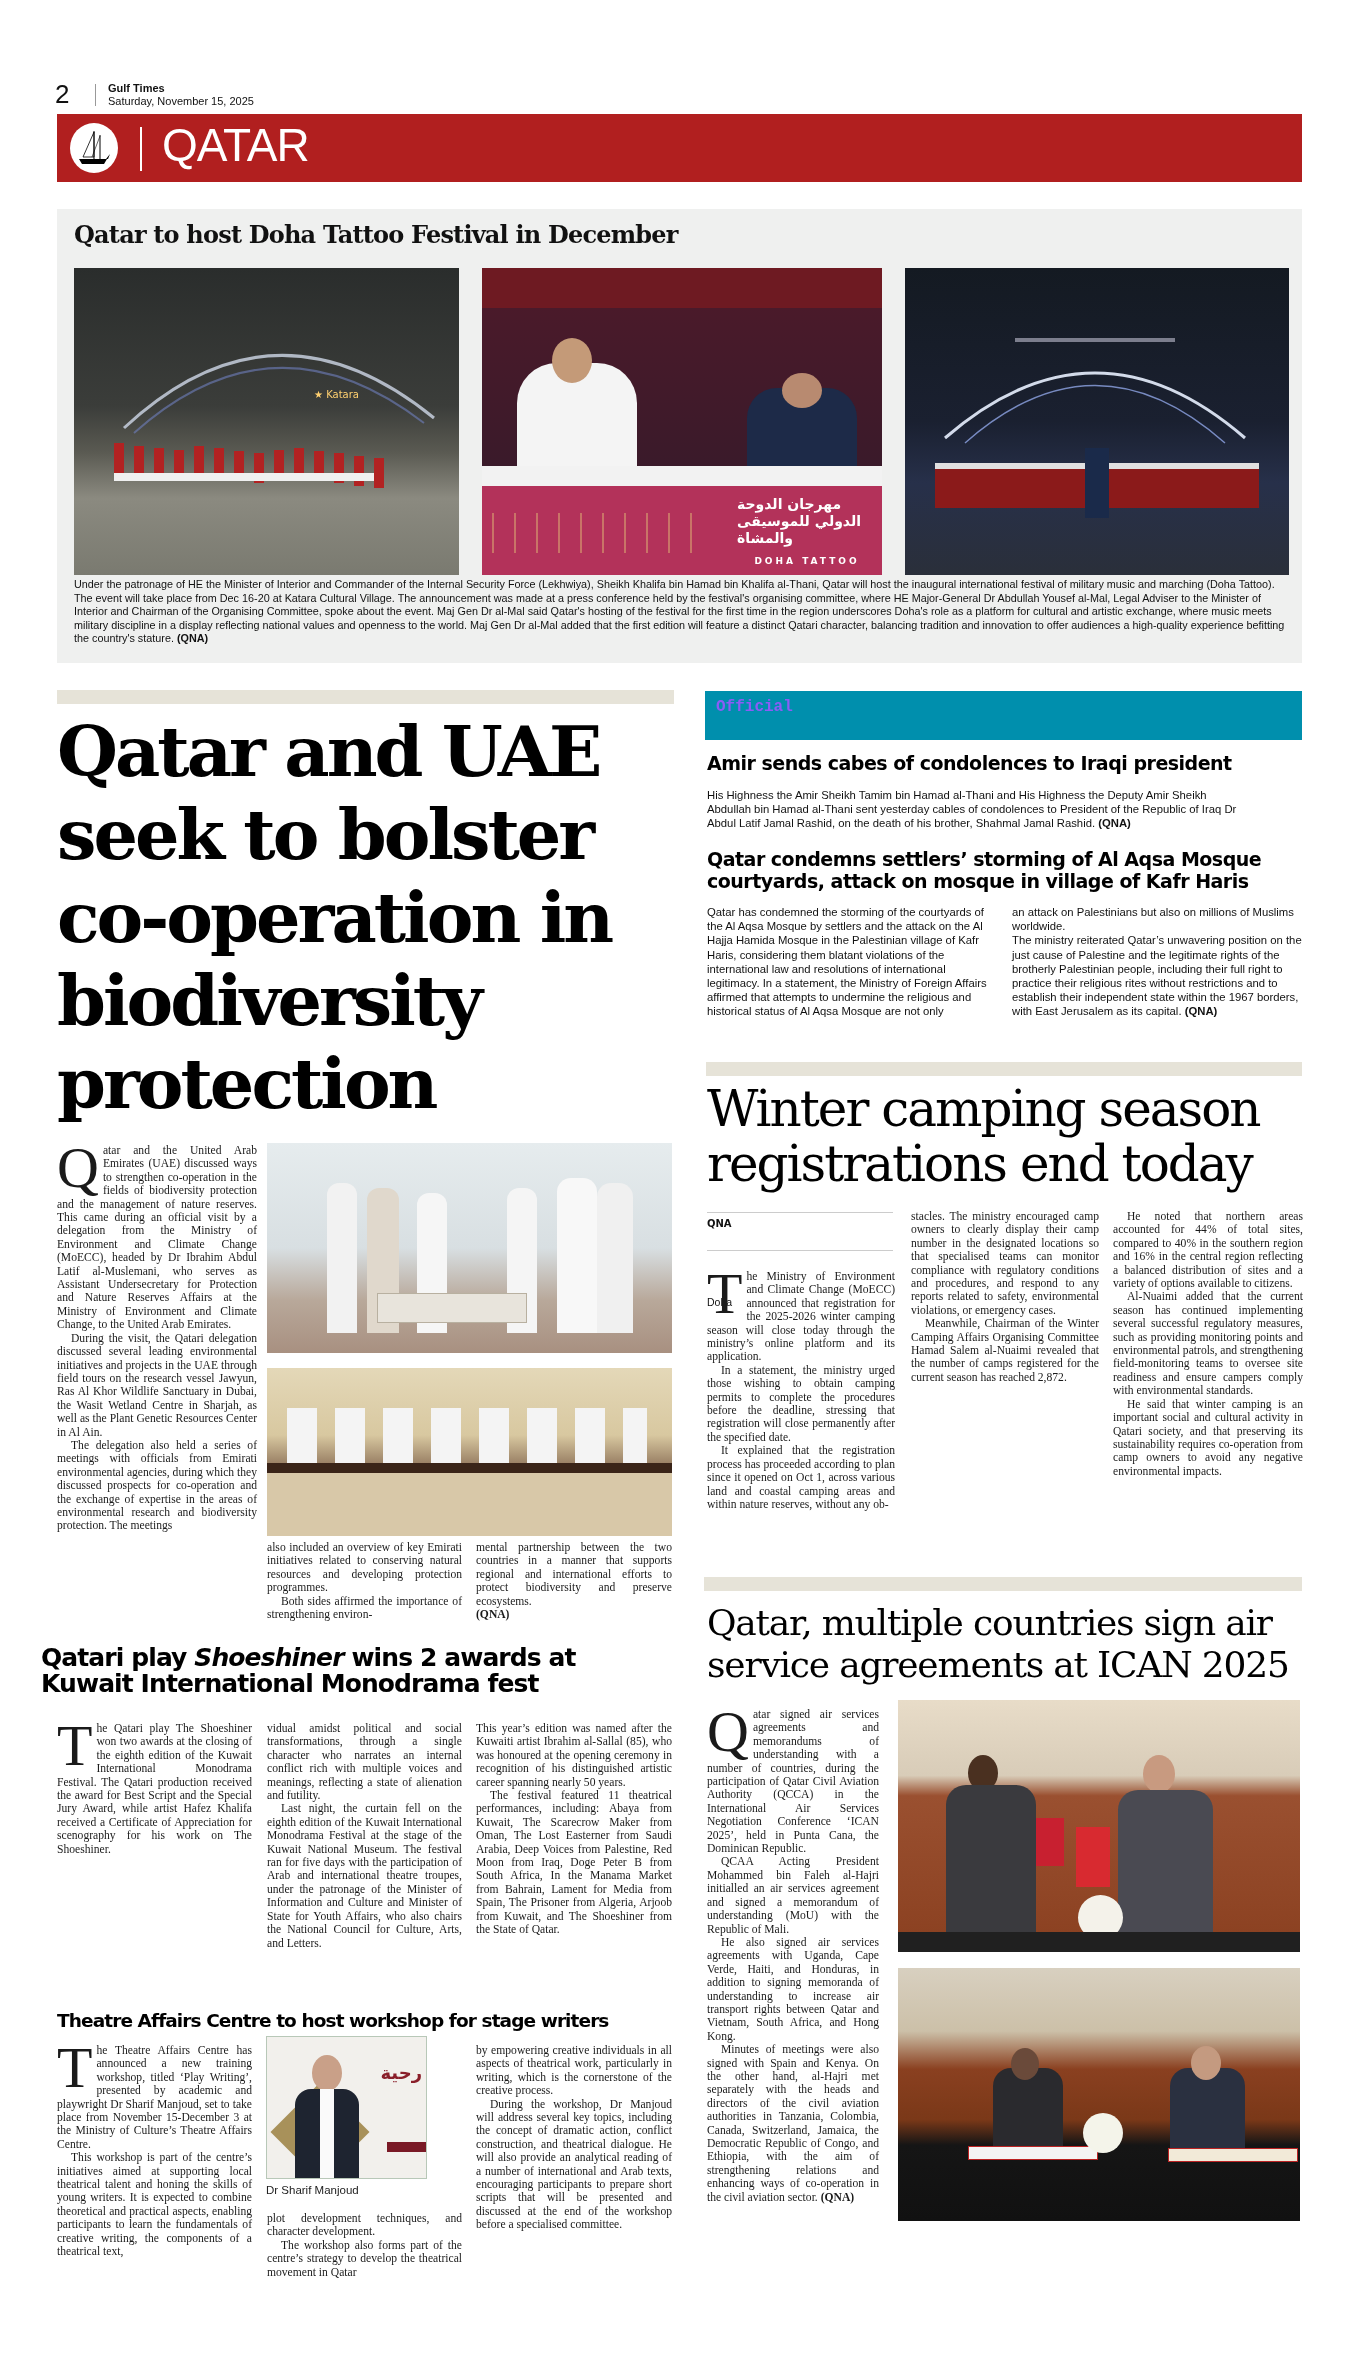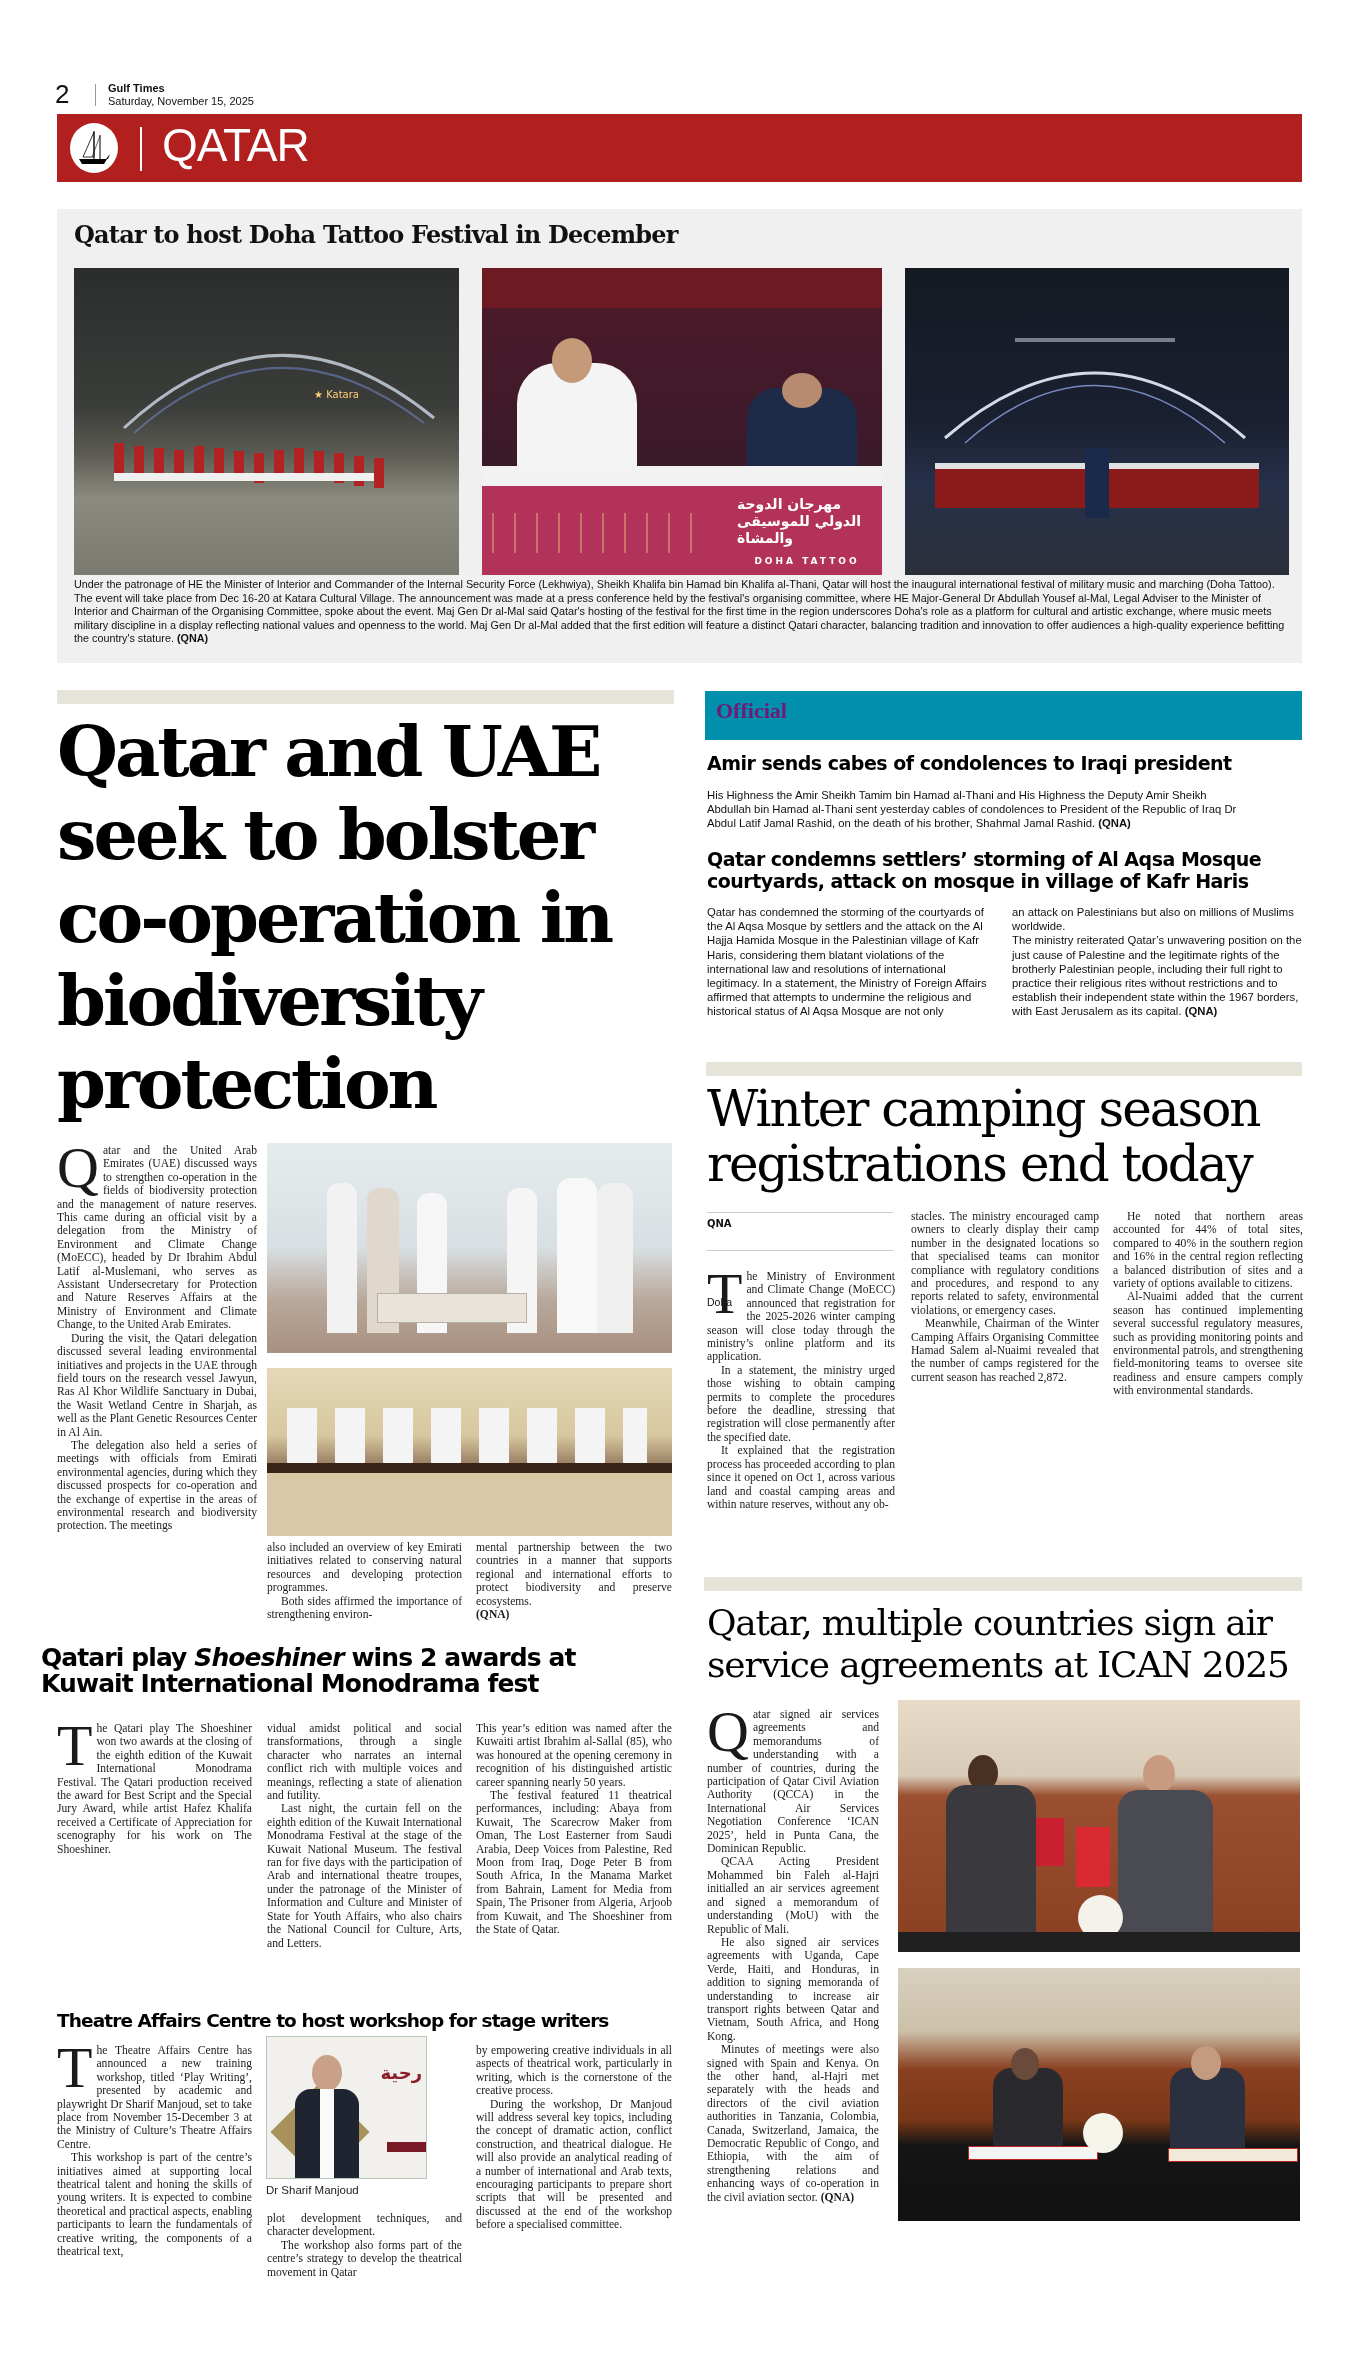--- a/index.html
+++ b/index.html
@@ -23,21 +23,21 @@
 
 #tattoo{left:57px;top:209px;width:1245px;height:454px;background:#eff0ef}
 #tattoo-title{left:74px;top:220px;font-family:"DejaVu Serif",serif;font-weight:bold;font-size:24px;letter-spacing:-0.8px;color:#111}
 #tattoo-cap{left:74px;top:578px;width:1212px;font-family:"Liberation Sans",sans-serif;font-size:10.8px;line-height:13.6px;color:#111}
 
 .tanbar{background:#e6e3d8;height:14px}
 
 #mainhl{left:57px;top:710px;width:620px;font-family:"DejaVu Serif",serif;font-weight:bold;font-size:70px;line-height:83px;letter-spacing:-3px;color:#000}
 
 #official-bar{left:705px;top:691px;width:597px;height:49px;background:#008fad}
-#official-label{left:716px;top:698px;font-family:Liberation Serif, serif;font-weight:bold;font-size:22px;color:#701a75}
+#official-label{left:716px;top:698px;font-family:Liberation Mono, monospace;font-weight:bold;font-size:16px;color:#8b5cf6}
 .off-hl{font-family:"DejaVu Sans",sans-serif;font-weight:bold;letter-spacing:-0.5px;font-size:19px;line-height:22px;color:#000}
 .off-text{font-family:"Liberation Sans",sans-serif;font-size:11.3px;line-height:14.2px;color:#111}
 
 #winter-hl{left:707px;top:1082px;width:600px;font-family:"DejaVu Serif",serif;font-size:50px;line-height:55px;letter-spacing:-2px;color:#000}
 
 #ican-hl{left:707px;top:1602px;width:600px;font-family:"DejaVu Serif",serif;font-size:36px;line-height:42px;letter-spacing:-1.2px;color:#000}
 .sub-hl{font-family:"DejaVu Sans",sans-serif;font-weight:bold;letter-spacing:-0.9px;color:#000}
 .caption{font-family:"Liberation Sans",sans-serif;font-size:11.5px;color:#222}
 </style>
 </head>
@@ -228,20 +228,21 @@
   <p>In a statement, the ministry urged those wishing to obtain camping permits to complete the procedures before the deadline, stressing that registration will close permanently after the specified date.</p>
   <p>It explained that the registration process has proceeded according to plan since it opened on Oct 1, across various land and coastal camping areas and within nature reserves, without any ob-</p>
 </div>
 <div class="abs body-text" style="left:911px;top:1210px;width:188px">
   <p class="first">stacles. The ministry encouraged camp owners to clearly display their camp number in the designated locations so that specialised teams can monitor compliance with regulatory conditions and procedures, and respond to any reports related to safety, environmental violations, or emergency cases.</p>
   <p>Meanwhile, Chairman of the Winter Camping Affairs Organising Committee Hamad Salem al-Nuaimi revealed that the number of camps registered for the current season has reached 2,872.</p>
 </div>
 <div class="abs body-text" style="left:1113px;top:1210px;width:190px">
   <p>He noted that northern areas accounted for 44% of total sites, compared to 40% in the southern region and 16% in the central region reflecting a balanced distribution of sites and a variety of options available to citizens.</p>
   <p>Al-Nuaimi added that the current season has continued implementing several successful regulatory measures, such as providing monitoring points and environmental patrols, and strengthening field-monitoring teams to oversee site readiness and ensure campers comply with environmental standards.</p>
+  <p>He said that winter camping is an important social and cultural activity in Qatari society, and that preserving its sustainability requires co-operation from camp owners to avoid any negative environmental impacts.</p>
 </div>
 
 <div class="abs tanbar" style="left:704px;top:1577px;width:598px"></div>
 <div class="abs" id="ican-hl">Qatar, multiple countries sign air service agreements at ICAN 2025</div>
 
 <div class="abs body-text" style="left:707px;top:1708px;width:172px">
   <p class="first"><span class="dropcap">Q</span><span>atar signed air services agreements and memorandums of understanding with a number of countries, during the participation of Qatar Civil Aviation Authority (QCCA) in the International Air Services Negotiation Conference ‘ICAN 2025’, held in Punta Cana, the Dominican Republic.</span></p>
   <p>QCAA Acting President Mohammed bin Faleh al-Hajri initialled an air services agreement and signed a memorandum of understanding (MoU) with the Republic of Mali.</p>
   <p>He also signed air services agreements with Uganda, Cape Verde, Haiti, and Honduras, in addition to signing memoranda of understanding to increase air transport rights between Qatar and Vietnam, South Africa, and Hong Kong.</p>
   <p><span>Minutes of meetings were also signed with Spain and Kenya. On the other hand, al-Hajri met separately with the heads and directors of the civil aviation authorities in Tanzania, Colombia, Canada, Switzerland, Jamaica, the Democratic Republic of Congo, and Ethiopia, with the aim of strengthening relations and enhancing ways of co-operation in the civil aviation sector.</span> <b>(QNA)</b></p>

